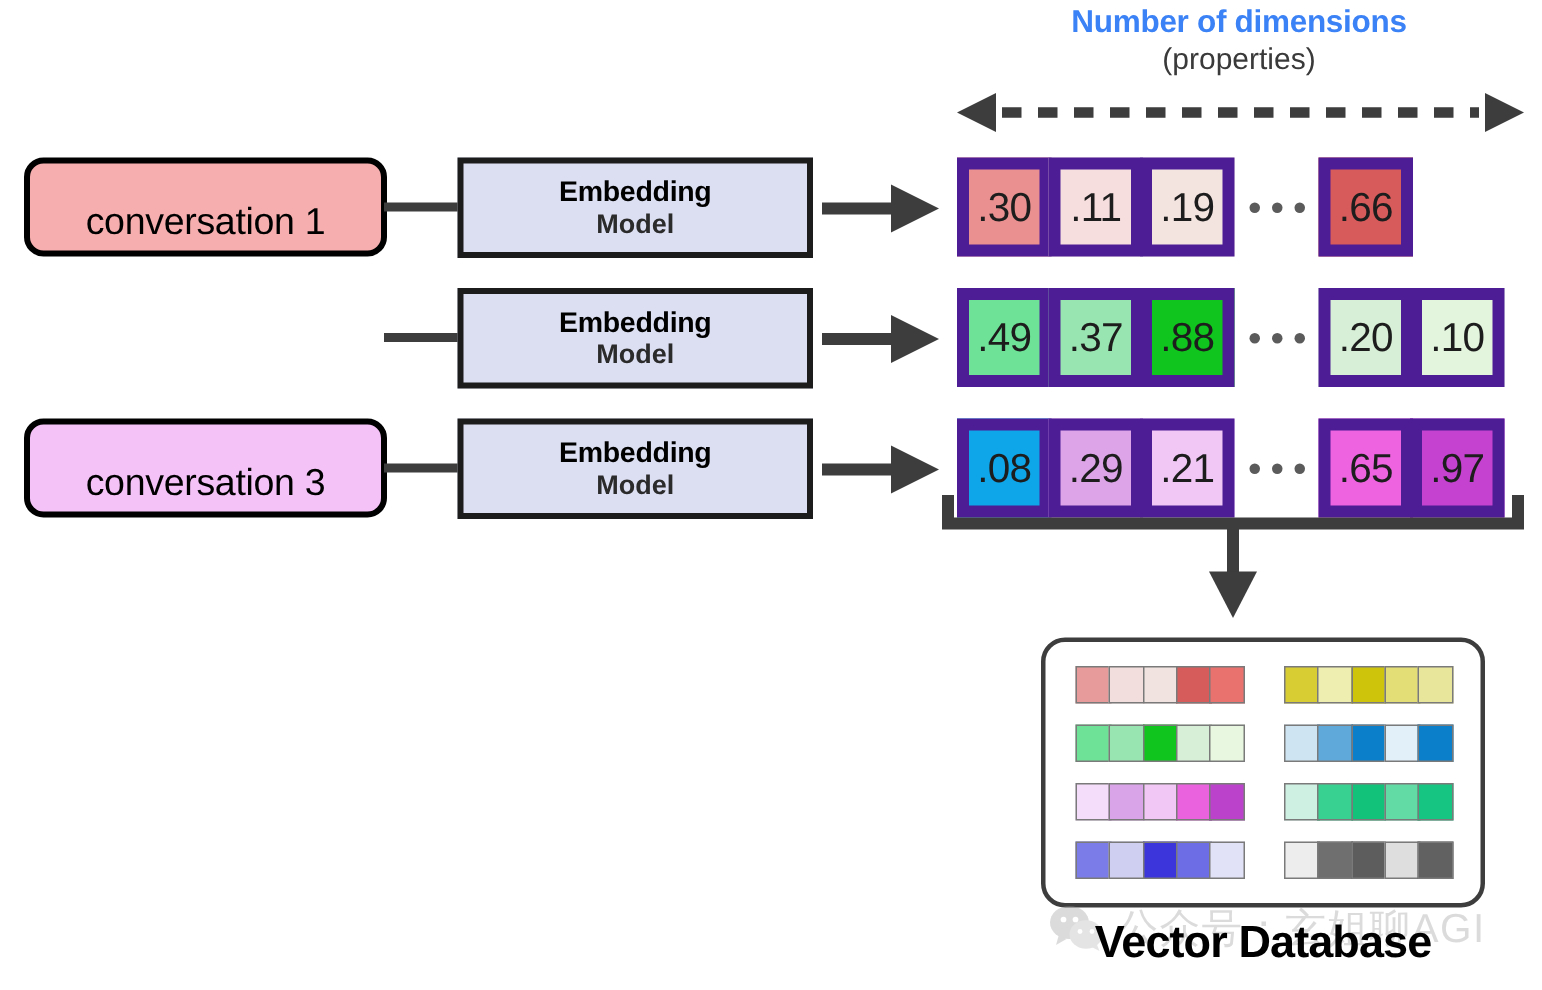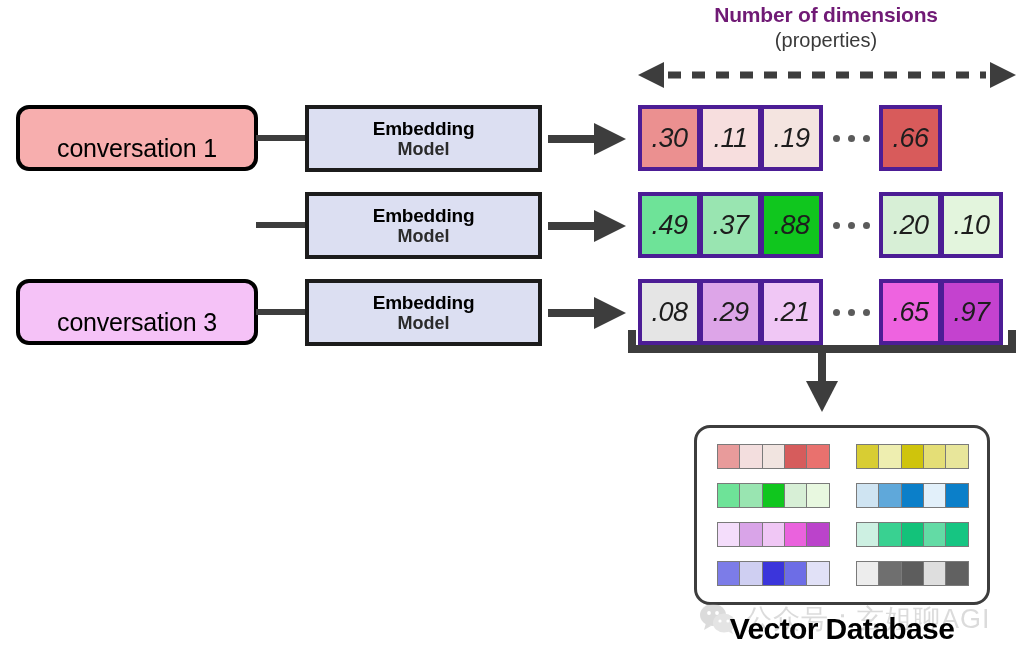--- a/index.html
+++ b/index.html
@@ -27,21 +27,21 @@
     position: absolute;
     left: 636px;
     top: 2px;
     width: 380px;
     text-align: center;
   }
   .dim-title {
     font-size: 21px;
     font-weight: bold;
     letter-spacing: -0.2px;
-    color: #701a75;
+    color: #3b82f6;
     line-height: 1.25;
   }
   .dim-sub {
     font-size: 20px;
     font-weight: normal;
     color: #3a3a3a;
     line-height: 1.25;
   }
   .dim-arrow {
     position: absolute;
@@ -136,30 +136,29 @@
     display: flex;
     align-items: center;
   }
   .vrow-1 { top: 105px; }
   .vrow-2 { top: 192px; }
   .vrow-3 { top: 279px; }
   .vgroup { display: flex; }
   .cell {
     width: 63px;
     height: 66px;
-    border: 4px solid #4c1d95;
+    border: 8px solid #4c1d95;
     box-sizing: border-box;
     display: flex;
     align-items: center;
     justify-content: center;
     font-size: 27px;
     color: #1d1d1d;
     letter-spacing: -0.5px;
     margin-left: -2px;
-    font-style: italic;
   }
   .cell:first-child { margin-left: 0; }
   .vdots {
     width: 56px;
     display: flex;
     align-items: center;
     justify-content: center;
     gap: 8px;
   }
   .vdots i {
@@ -332,21 +331,21 @@
   <div class="model model-3">
     <div class="model-title">Embedding</div>
     <div class="model-sub">Model</div>
   </div>
   <svg class="arrow-r arrow-r-3" viewBox="0 0 78 34">
     <line x1="0" y1="17" x2="52" y2="17" stroke="#3d3d3d" stroke-width="8"></line>
     <polygon points="78,17 46,1 46,33" fill="#3d3d3d"></polygon>
   </svg>
   <div class="vrow vrow-3">
     <div class="vgroup">
-      <div class="cell" style="background:#e5e5e5">.08</div>
+      <div class="cell" style="background:#0ea5e9">.08</div>
       <div class="cell" style="background:#dda5e8">.29</div>
       <div class="cell" style="background:#f0c7f5">.21</div>
     </div>
     <div class="vdots">
         <i></i>
         <i></i>
         <i></i>
       </div>
     <div class="vgroup">
       <div class="cell" style="background:#ee63e0">.65</div>

